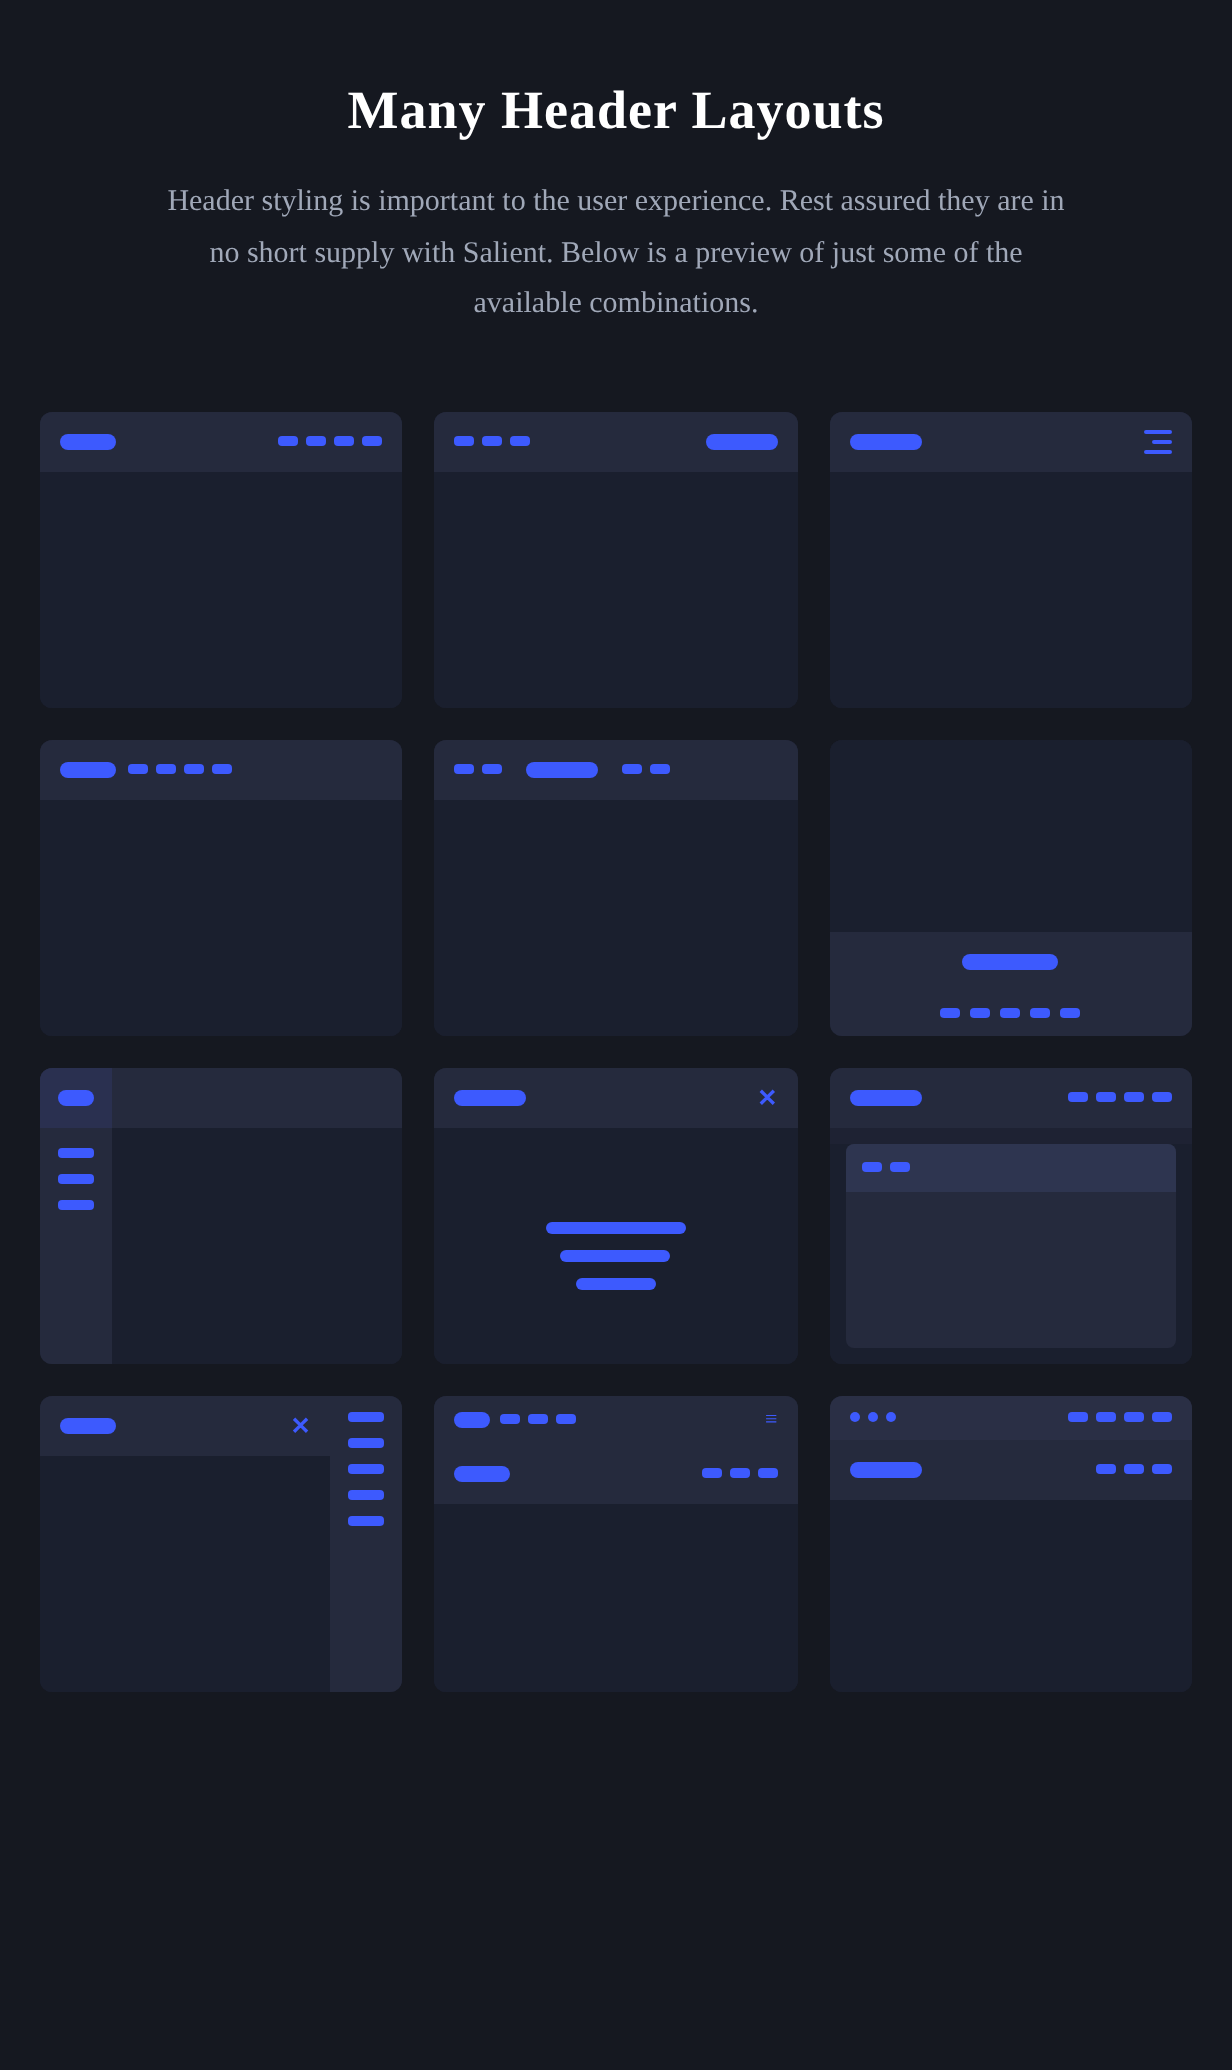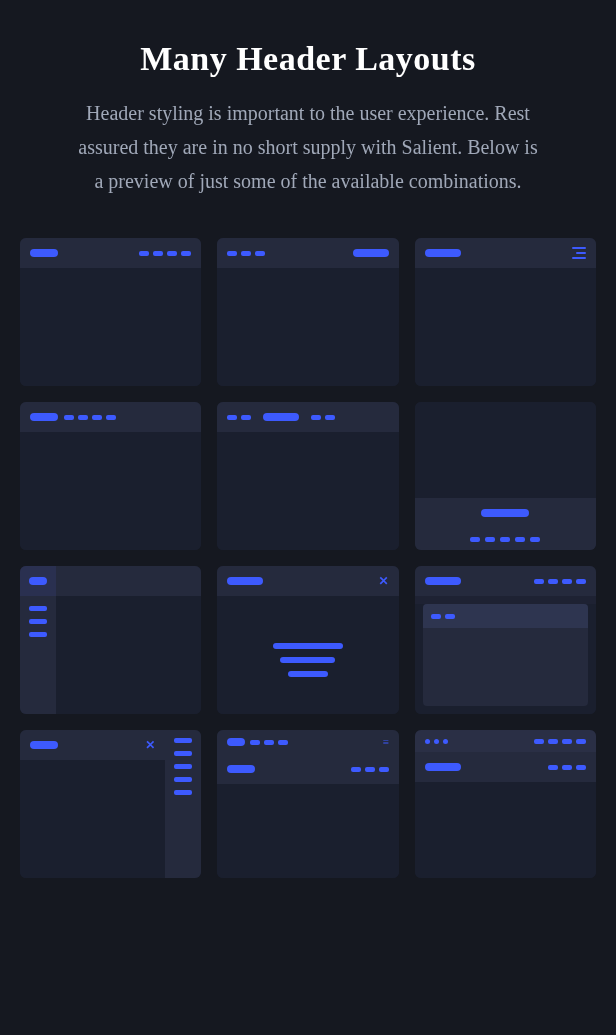--- a/index.html
+++ b/index.html
@@ -12,29 +12,29 @@
       min-height: 1035px;
       padding: 40px 20px 40px 20px;
     }
 
     .page-header {
       text-align: center;
       margin-bottom: 40px;
     }
 
     .page-title {
-      font-size: 34px;
+      font-size: 27px;
       font-weight: 700;
       color: #ffffff;
       margin-bottom: 18px;
       letter-spacing: 0.5px;
     }
 
     .page-subtitle {
-      font-size: 20px;
+      font-size: 15px;
       color: #a0a8b8;
       line-height: 1.7;
       max-width: 460px;
       margin: 17px auto;
     }
 
     .grid {
       display: grid;
       grid-template-columns: repeat(3, 1fr);
       gap: 16px;

